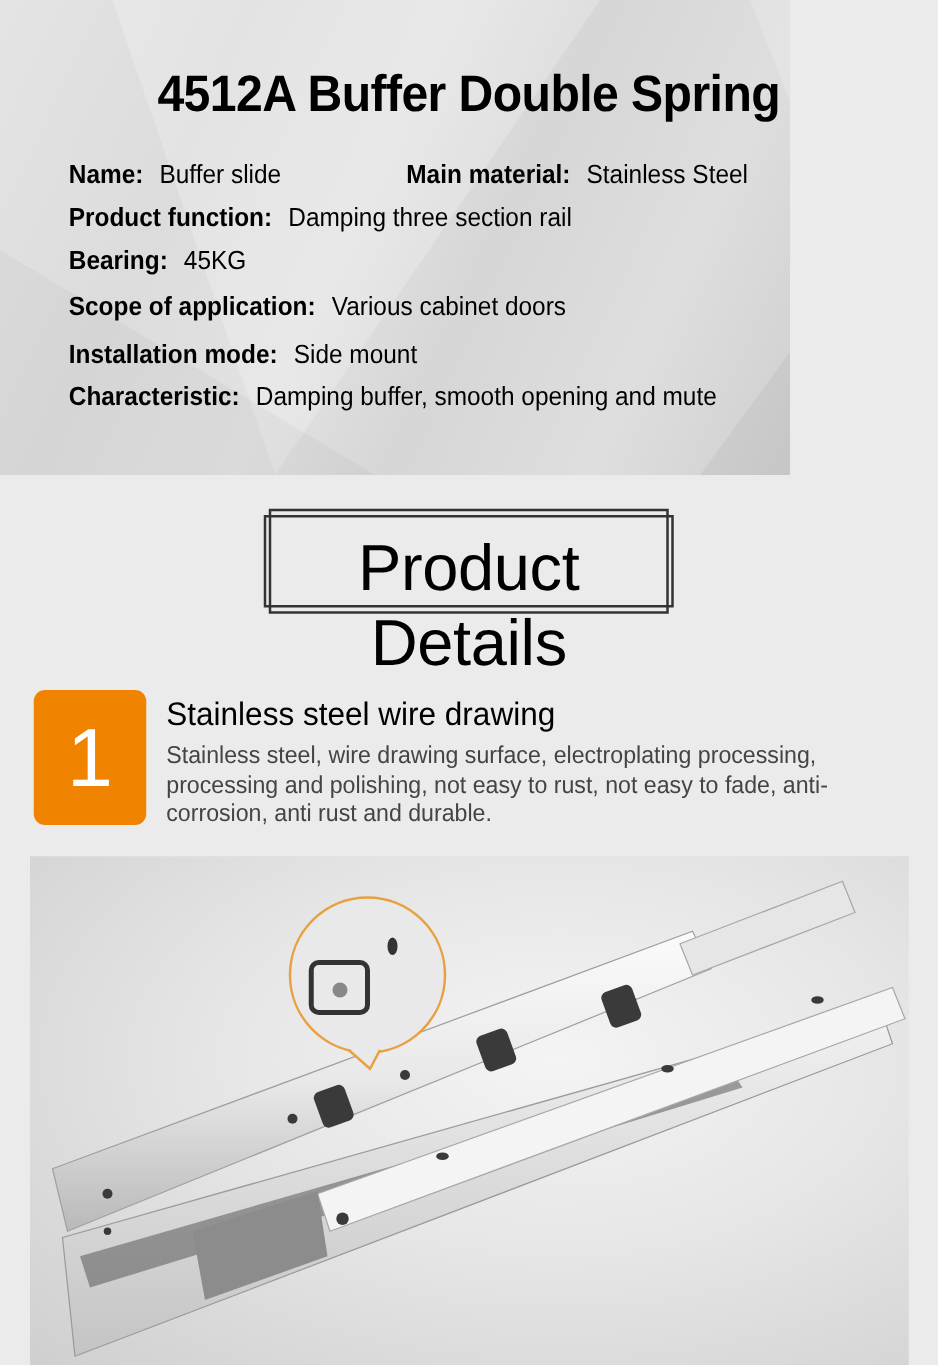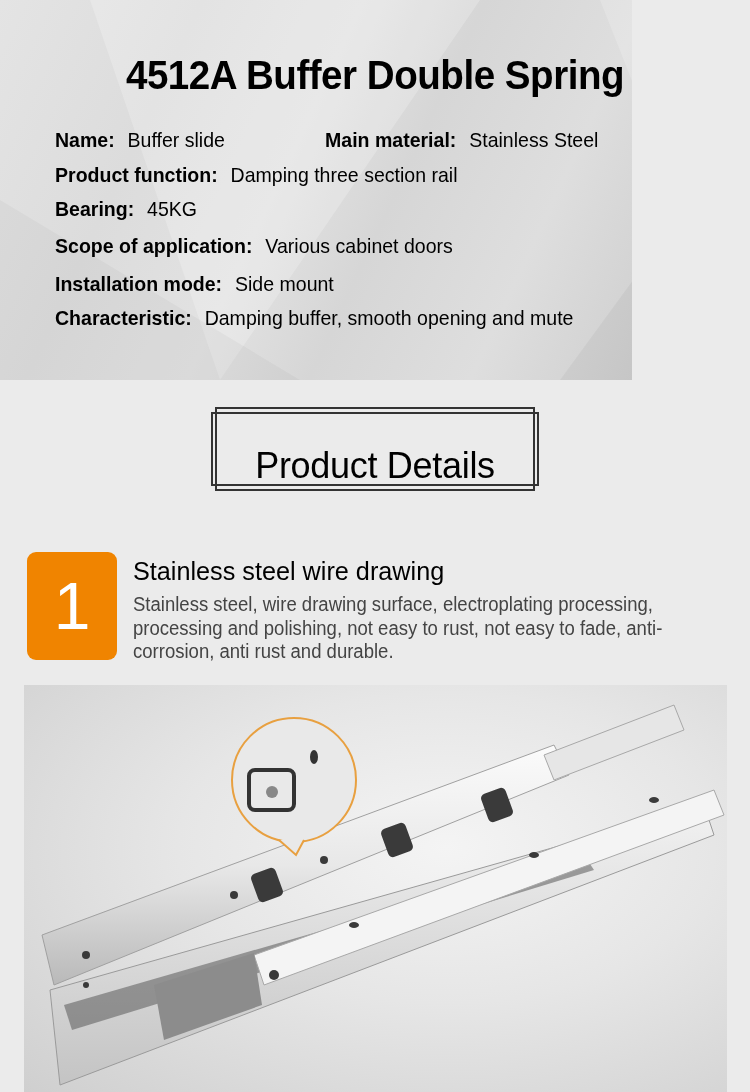--- a/index.html
+++ b/index.html
@@ -30,21 +30,21 @@
     .spec { position: absolute; font-size: 21px; white-space: nowrap; transform-origin: left center; transform: scaleX(0.93); }
     .spec .k { font-weight: bold; margin-right: 8px; }
 
     .details-frame {
       position: absolute; left: 211px; top: 407px; width: 328px; height: 84px;
     }
     .details-frame .b1 { position: absolute; left: 4px; top: 0; right: 4px; bottom: 0; border: 2px solid #333; }
     .details-frame .b2 { position: absolute; left: 0; top: 5px; right: 0; bottom: 5px; border: 2px solid #333; }
     .details-title {
       position: absolute; left: 0; top: 18px; width: 100%; text-align: center;
-      font-size: 36px; letter-spacing: -0.3px; margin-top: 20px;
+      font-size: 52px; letter-spacing: -0.3px;
     }
 
     .badge {
       position: absolute; left: 27px; top: 552px; width: 90px; height: 108px;
       background: #f08400; border-radius: 9px;
       color: #fff; font-size: 66px; text-align: center; line-height: 108px;
     }
     .feature-title {
       position: absolute; left: 133px; top: 556px; font-size: 26px; white-space: nowrap;
       transform-origin: left center; transform: scaleX(0.97);

